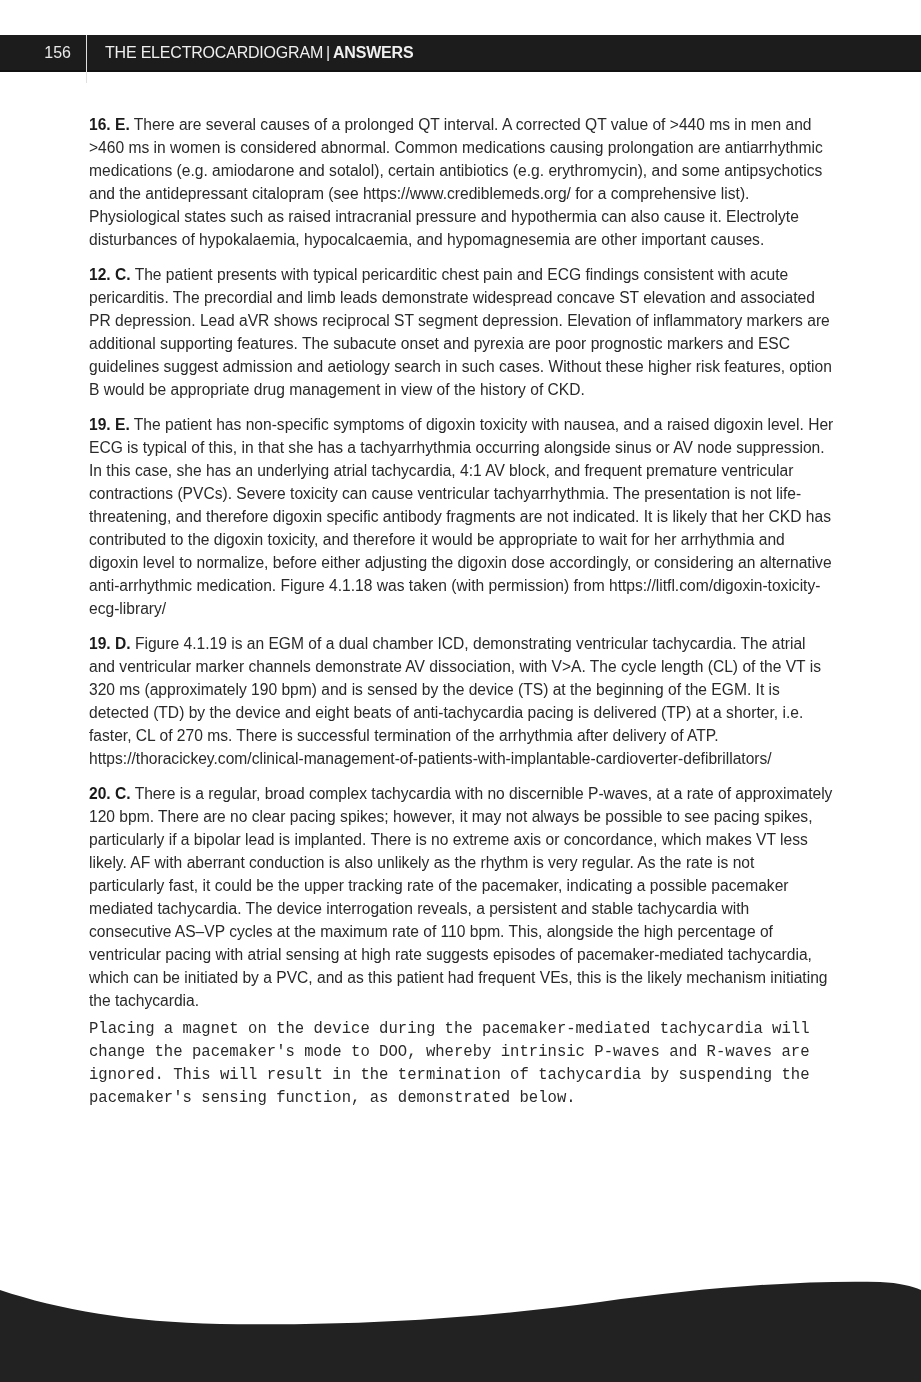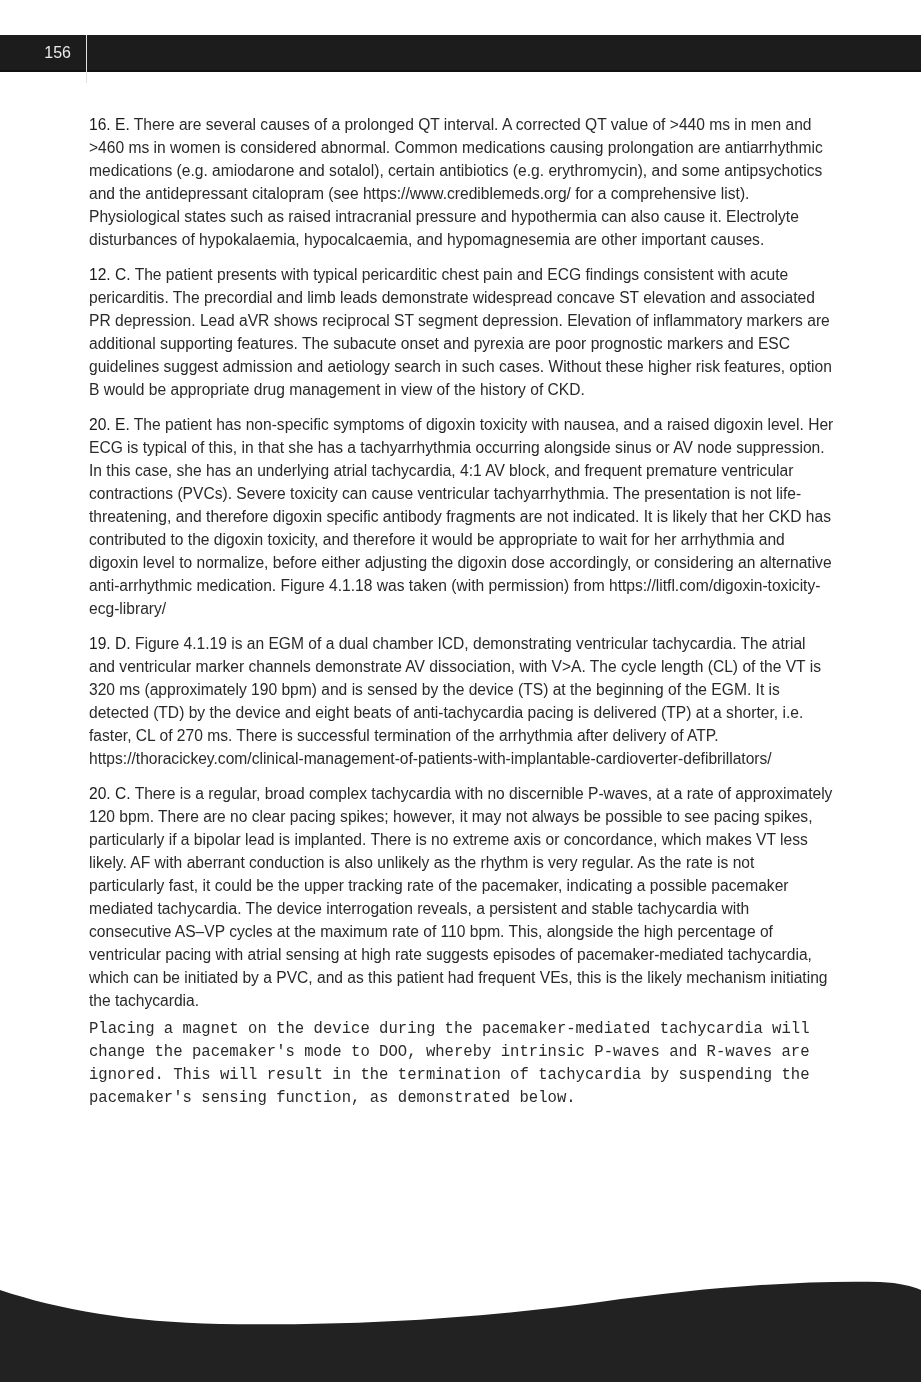--- a/index.html
+++ b/index.html
@@ -22,43 +22,44 @@
   .running-title { margin-left: 18px; font-size: 16px; letter-spacing: -0.2px; color: #f0f0f0; }
   .running-title .sep { margin: 0 3px; }
   .running-title .section { font-weight: bold; }
 
   .content {
     position: absolute; left: 89px; top: 113px; width: 745px;
     font-size: 15.6px; line-height: 23px; color: #2a2a2a;
   }
   .para { margin: 0 0 12px 0; text-align: left; }
   .para.cont { margin-top: -6px; font-family: Liberation Mono, monospace; }
-  .q-label { font-weight: normal; color: #1a1a1a; text-align: right; }
+  .q-label { font-weight: bold; color: #1a1a1a; text-align: right; }
 
   .footer-wave { position: absolute; left: 0; top: 1280px; width: 921px; height: 102px; }
 </style>
 </head>
 <body>
 
 <div class="header-bar">
   <span class="page-number">156</span>
   <span class="header-divider"></span>
+  <span class="running-title"><span>THE ELECTROCARDIOGRAM</span><span class="sep">|</span><span class="section">ANSWERS</span></span>
 </div>
 
 <div class="content">
   <p class="para">
     <span class="q-label">16. E.</span>
     <span>There are several causes of a prolonged QT interval. A corrected QT value of &gt;440 ms in men and &gt;460 ms in women is considered abnormal. Common medications causing prolongation are antiarrhythmic medications (e.g. amiodarone and sotalol), certain antibiotics (e.g. erythromycin), and some antipsychotics and the antidepressant citalopram (see https://www.crediblemeds.org/ for a comprehensive list). Physiological states such as raised intracranial pressure and hypothermia can also cause it. Electrolyte disturbances of hypokalaemia, hypocalcaemia, and hypomagnesemia are other important causes.</span>
   </p>
   <p class="para">
     <span class="q-label">12. C.</span>
     <span>The patient presents with typical pericarditic chest pain and ECG findings consistent with acute pericarditis. The precordial and limb leads demonstrate widespread concave ST elevation and associated PR depression. Lead aVR shows reciprocal ST segment depression. Elevation of inflammatory markers are additional supporting features. The subacute onset and pyrexia are poor prognostic markers and ESC guidelines suggest admission and aetiology search in such cases. Without these higher risk features, option B would be appropriate drug management in view of the history of CKD.</span>
   </p>
   <p class="para">
-    <span class="q-label">20. E.</span>
+    <span class="q-label">19. E.</span>
     <span>The patient has non-specific symptoms of digoxin toxicity with nausea, and a raised digoxin level. Her ECG is typical of this, in that she has a tachyarrhythmia occurring alongside sinus or AV node suppression. In this case, she has an underlying atrial tachycardia, 4:1 AV block, and frequent premature ventricular contractions (PVCs). Severe toxicity can cause ventricular tachyarrhythmia. The presentation is not life-threatening, and therefore digoxin specific antibody fragments are not indicated. It is likely that her CKD has contributed to the digoxin toxicity, and therefore it would be appropriate to wait for her arrhythmia and digoxin level to normalize, before either adjusting the digoxin dose accordingly, or considering an alternative anti-arrhythmic medication. Figure 4.1.18 was taken (with permission) from https://litfl.com/digoxin-toxicity-ecg-library/</span>
   </p>
   <p class="para">
     <span class="q-label">19. D.</span>
     <span>Figure 4.1.19 is an EGM of a dual chamber ICD, demonstrating ventricular tachycardia. The atrial and ventricular marker channels demonstrate AV dissociation, with V&gt;A. The cycle length (CL) of the VT is 320 ms (approximately 190 bpm) and is sensed by the device (TS) at the beginning of the EGM. It is detected (TD) by the device and eight beats of anti-tachycardia pacing is delivered (TP) at a shorter, i.e. faster, CL of 270 ms. There is successful termination of the arrhythmia after delivery of ATP. https://thoracickey.com/clinical-management-of-patients-with-implantable-cardioverter-defibrillators/</span>
   </p>
   <p class="para">
     <span class="q-label">20. C.</span>
     <span>There is a regular, broad complex tachycardia with no discernible P-waves, at a rate of approximately 120 bpm. There are no clear pacing spikes; however, it may not always be possible to see pacing spikes, particularly if a bipolar lead is implanted. There is no extreme axis or concordance, which makes VT less likely. AF with aberrant conduction is also unlikely as the rhythm is very regular. As the rate is not particularly fast, it could be the upper tracking rate of the pacemaker, indicating a possible pacemaker mediated tachycardia. The device interrogation reveals, a persistent and stable tachycardia with consecutive AS–VP cycles at the maximum rate of 110 bpm. This, alongside the high percentage of ventricular pacing with atrial sensing at high rate suggests episodes of pacemaker-mediated tachycardia, which can be initiated by a PVC, and as this patient had frequent VEs, this is the likely mechanism initiating the tachycardia.</span>
   </p>

